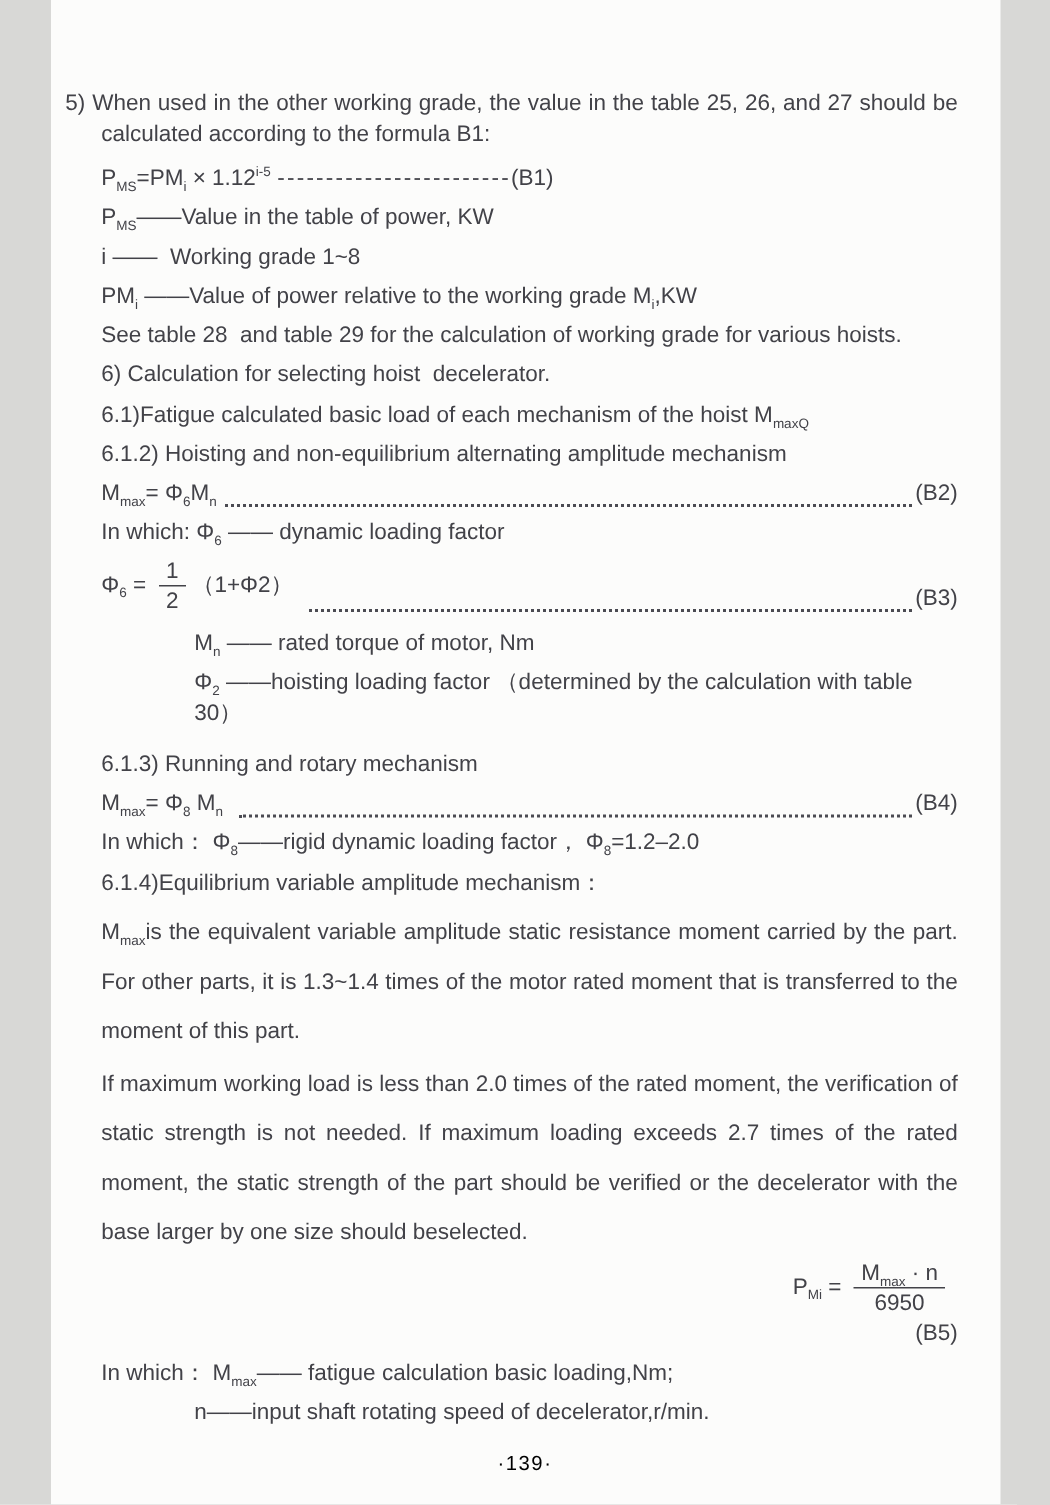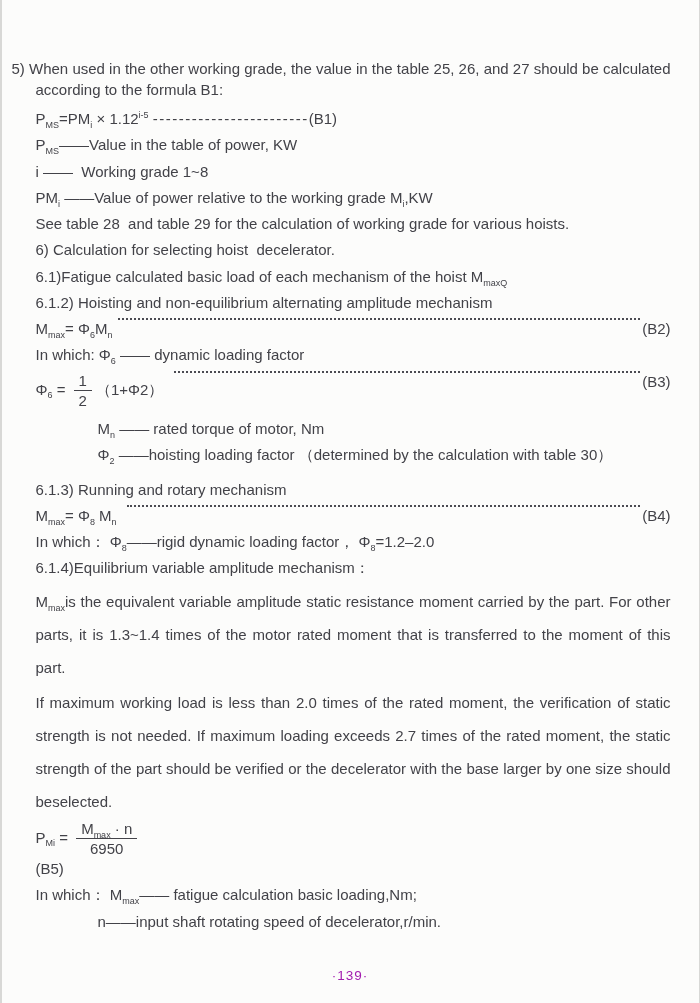--- a/index.html
+++ b/index.html
@@ -1,18 +1,18 @@
 <!DOCTYPE html>
 <html><head>
 <meta charset="utf-8">
 <style>
   html, body { margin: 0; padding: 0; background: #d8d8d6; }
   .page {
     position: relative;
-    width: 697px;
+    width: 633px;
     height: 1003px;
     margin: 0 auto;
     background: #fcfcfb;
     box-sizing: border-box;
     padding: 58px 28px 0 34px;
     overflow: hidden;
     font-family: "Liberation Sans", "DejaVu Sans", sans-serif;
     font-size: 15px;
     color: #424248;
     -webkit-font-smoothing: antialiased;
@@ -27,21 +27,21 @@
     line-height: 1.4;
     margin-bottom: 9px;
   }
   .justify { text-align: justify; }
   .tall  { line-height: 2.2;  margin-bottom: 2px; }
   .tall2 { line-height: 2.0;  margin-bottom: 2px; }
   .indent-2 { margin-left: 62px; }
   .indent-3 { margin-left: 62px; }
   .gap-top-sm { margin-top: 5px; }
   .gap-top { margin-top: 14px; }
-  .formula { display: flex; align-items: flex-start; margin: 0 0 6px 0; line-height: 1.35; }
+  .formula { display: flex; align-items: flex-end; margin: 0 0 6px 0; line-height: 1.35; }
   .formula .rich { white-space: nowrap; }
   .leader {
     flex: 1 1 auto;
     border-bottom: 2px dotted #4b4b52;
     height: 0;
     margin: 0 2px 0 6px;
     transform: translateY(-1px);
   }
   .flabel { white-space: nowrap; }
   .dashes { letter-spacing: 1.5px; }
@@ -59,21 +59,21 @@
   .frac .num { display: block; padding: 0 5px 1px 5px; border-bottom: 1.6px solid #434349; white-space: nowrap; }
   .frac .den { display: block; padding-top: 1px; white-space: nowrap; }
   .b3row { margin: 4px 0 10px 0; }
   .b5row { margin: 2px 0 6px 0; flex-direction: column; }
   .footer {
     position: absolute;
     left: 0; right: 0; bottom: 20px;
     text-align: center;
     font-size: 13.5px;
     letter-spacing: 1px;
-    color: #a21caf;
+    color: #000000;
   }
 </style>
 </head>
 <body>
 
 <div class="page">
 
   <p class="para hang">5) When used in the other working grade, the value in the table 25, 26, and 27 should be calculated according to the formula B1:</p>
 
   <div class="line">

